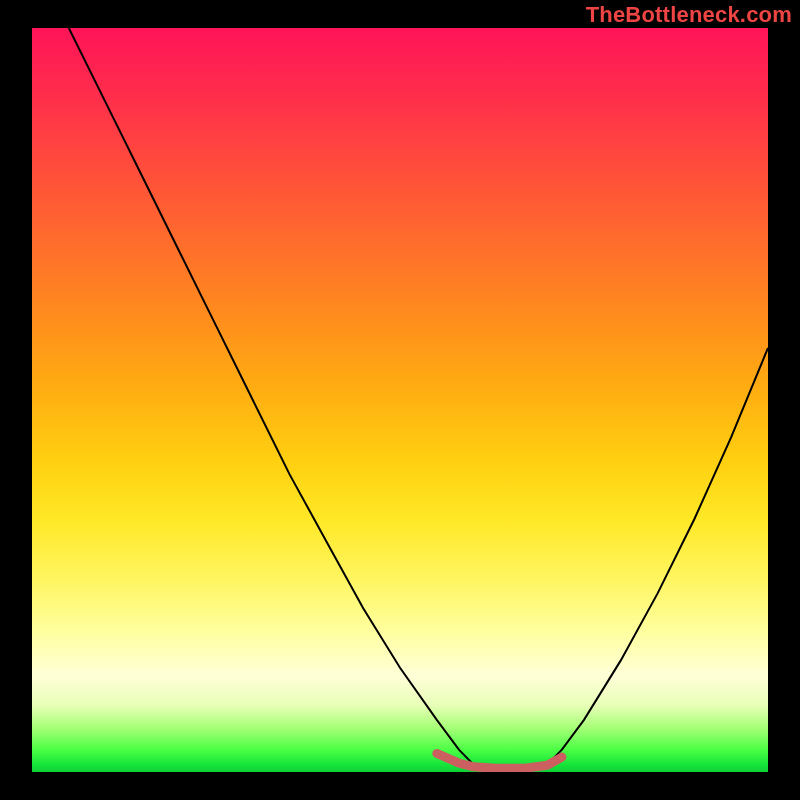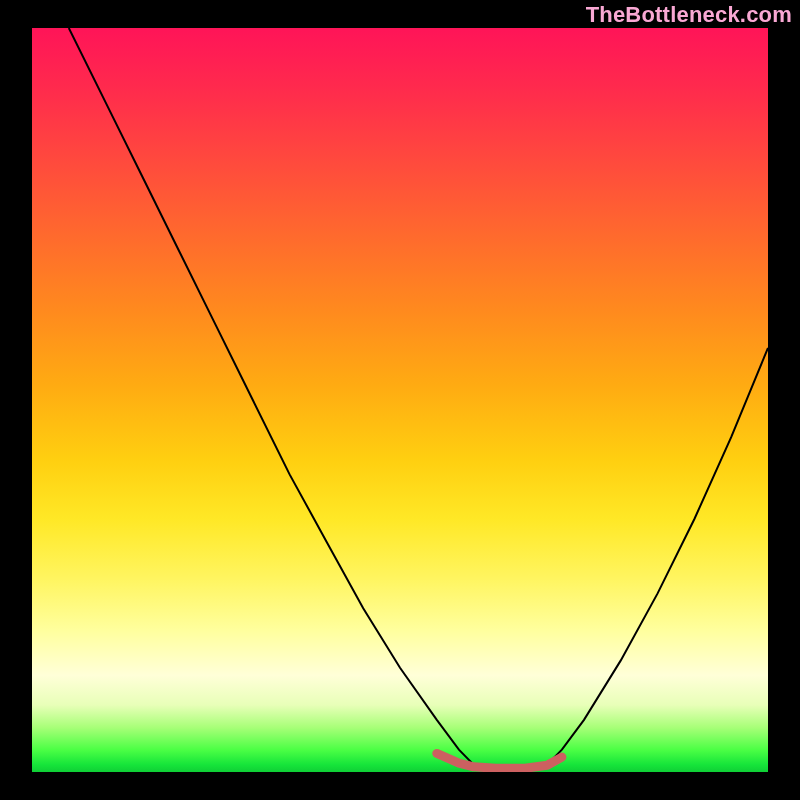--- a/index.html
+++ b/index.html
@@ -14,21 +14,21 @@
   .frame {
     position: relative;
     width: 800px;
     height: 800px;
     background: #000;
   }
   .watermark {
     position: absolute;
     top: 2px;
     right: 8px;
-    color: #f9a8d4;
+    color: #ef4444;
     font-size: 22px;
     font-weight: 600;
     letter-spacing: 0.2px;
     z-index: 10;
     user-select: none;
   }
   .plot-area {
     position: absolute;
     left: 32px;
     top: 28px;

